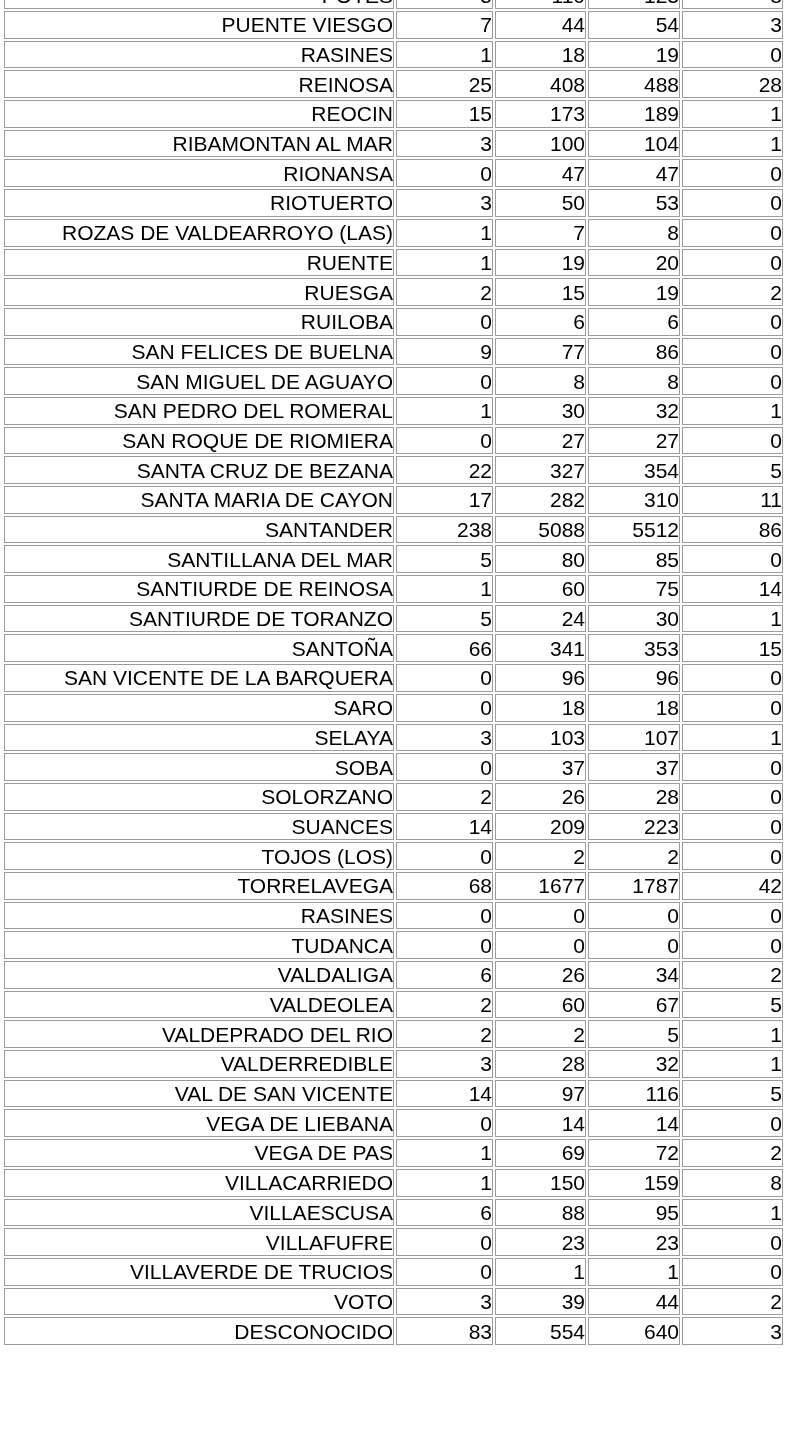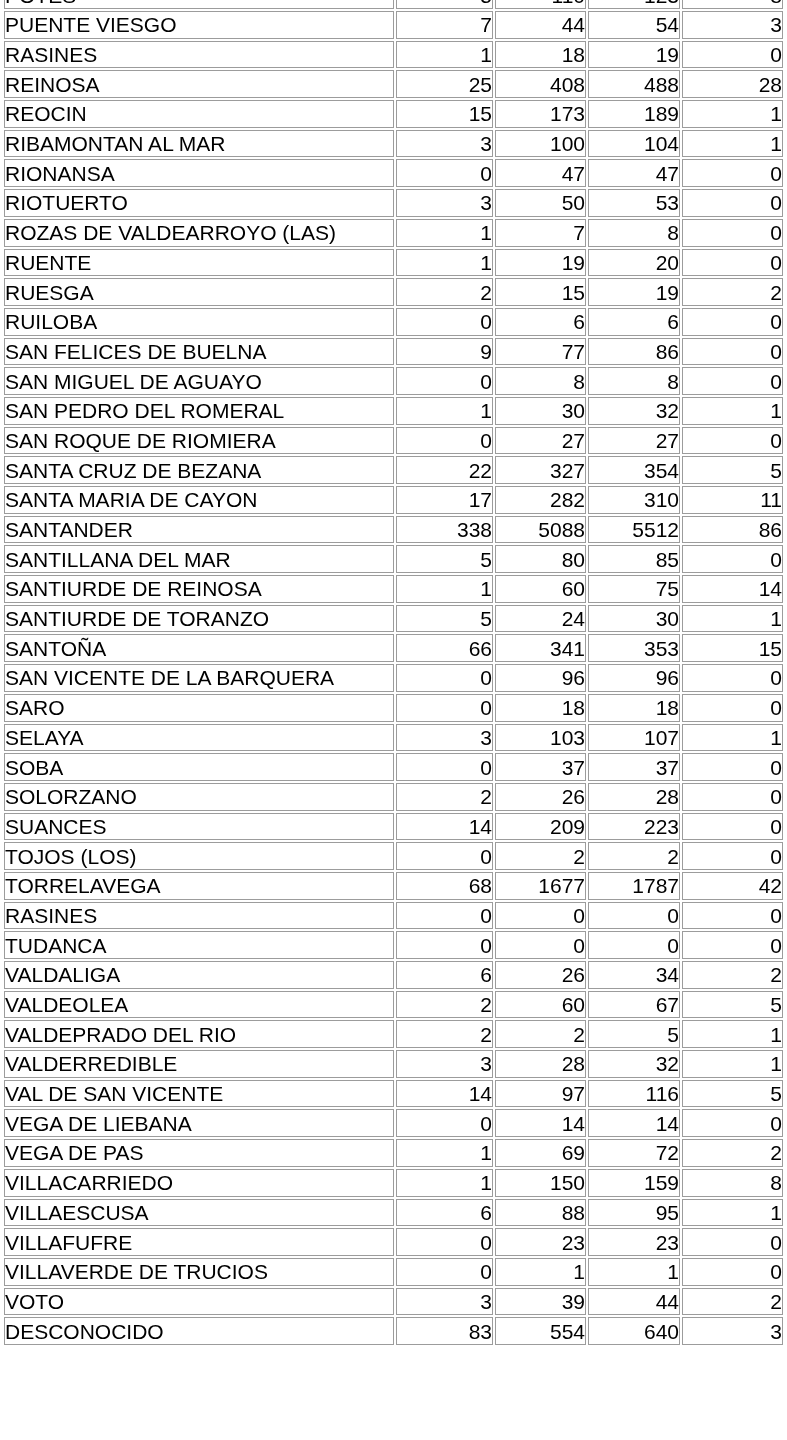--- a/index.html
+++ b/index.html
@@ -29,21 +29,21 @@
     height: 27.7px;
     padding: 0;
     font-size: 21px;
     line-height: 25px;
     color: #000000;
     white-space: nowrap;
     overflow: hidden;
     font-weight: 400;
   }
   td.name-cell {
-    text-align: left;
+    text-align: right;
     padding-left: 4px;
   }
   td.num-cell {
     text-align: right;
     padding-right: 6px;
   }
   col.c-name { width: 390px; }
   col.c-n1   { width: 97px; }
   col.c-n2   { width: 91px; }
   col.c-n3   { width: 92px; }
@@ -183,21 +183,21 @@
         </tr>
         <tr>
           <td class="name-cell">SANTA MARIA DE CAYON</td>
           <td class="num-cell">17</td>
           <td class="num-cell">282</td>
           <td class="num-cell">310</td>
           <td class="num-cell">11</td>
         </tr>
         <tr>
           <td class="name-cell">SANTANDER</td>
-          <td class="num-cell">338</td>
+          <td class="num-cell">238</td>
           <td class="num-cell">5088</td>
           <td class="num-cell">5512</td>
           <td class="num-cell">86</td>
         </tr>
         <tr>
           <td class="name-cell">SANTILLANA DEL MAR</td>
           <td class="num-cell">5</td>
           <td class="num-cell">80</td>
           <td class="num-cell">85</td>
           <td class="num-cell">0</td>

